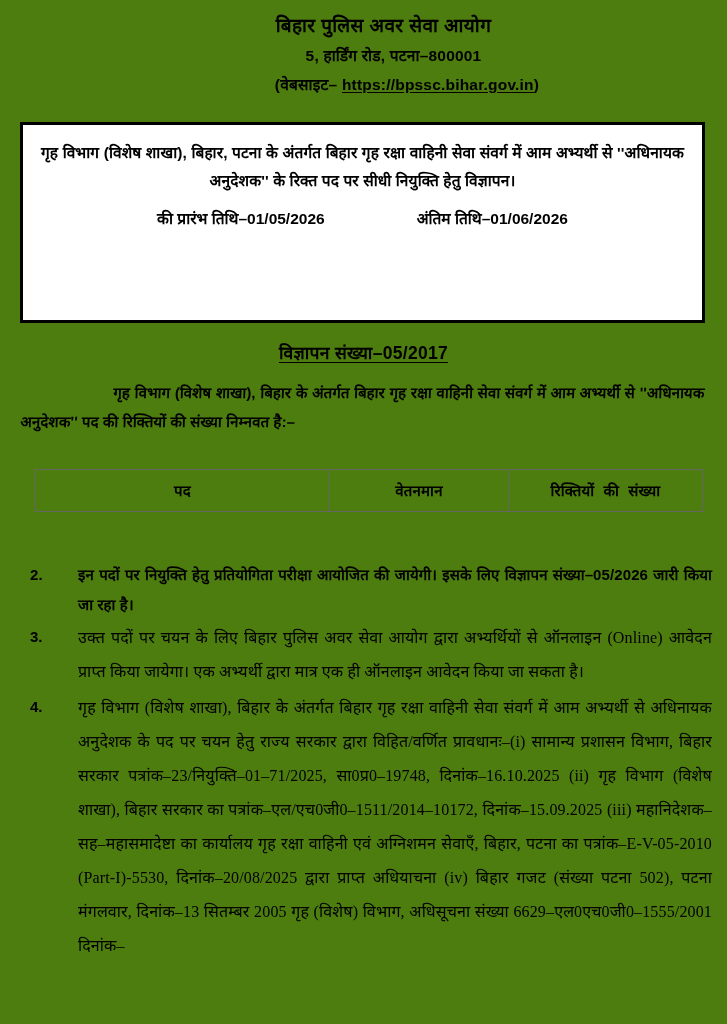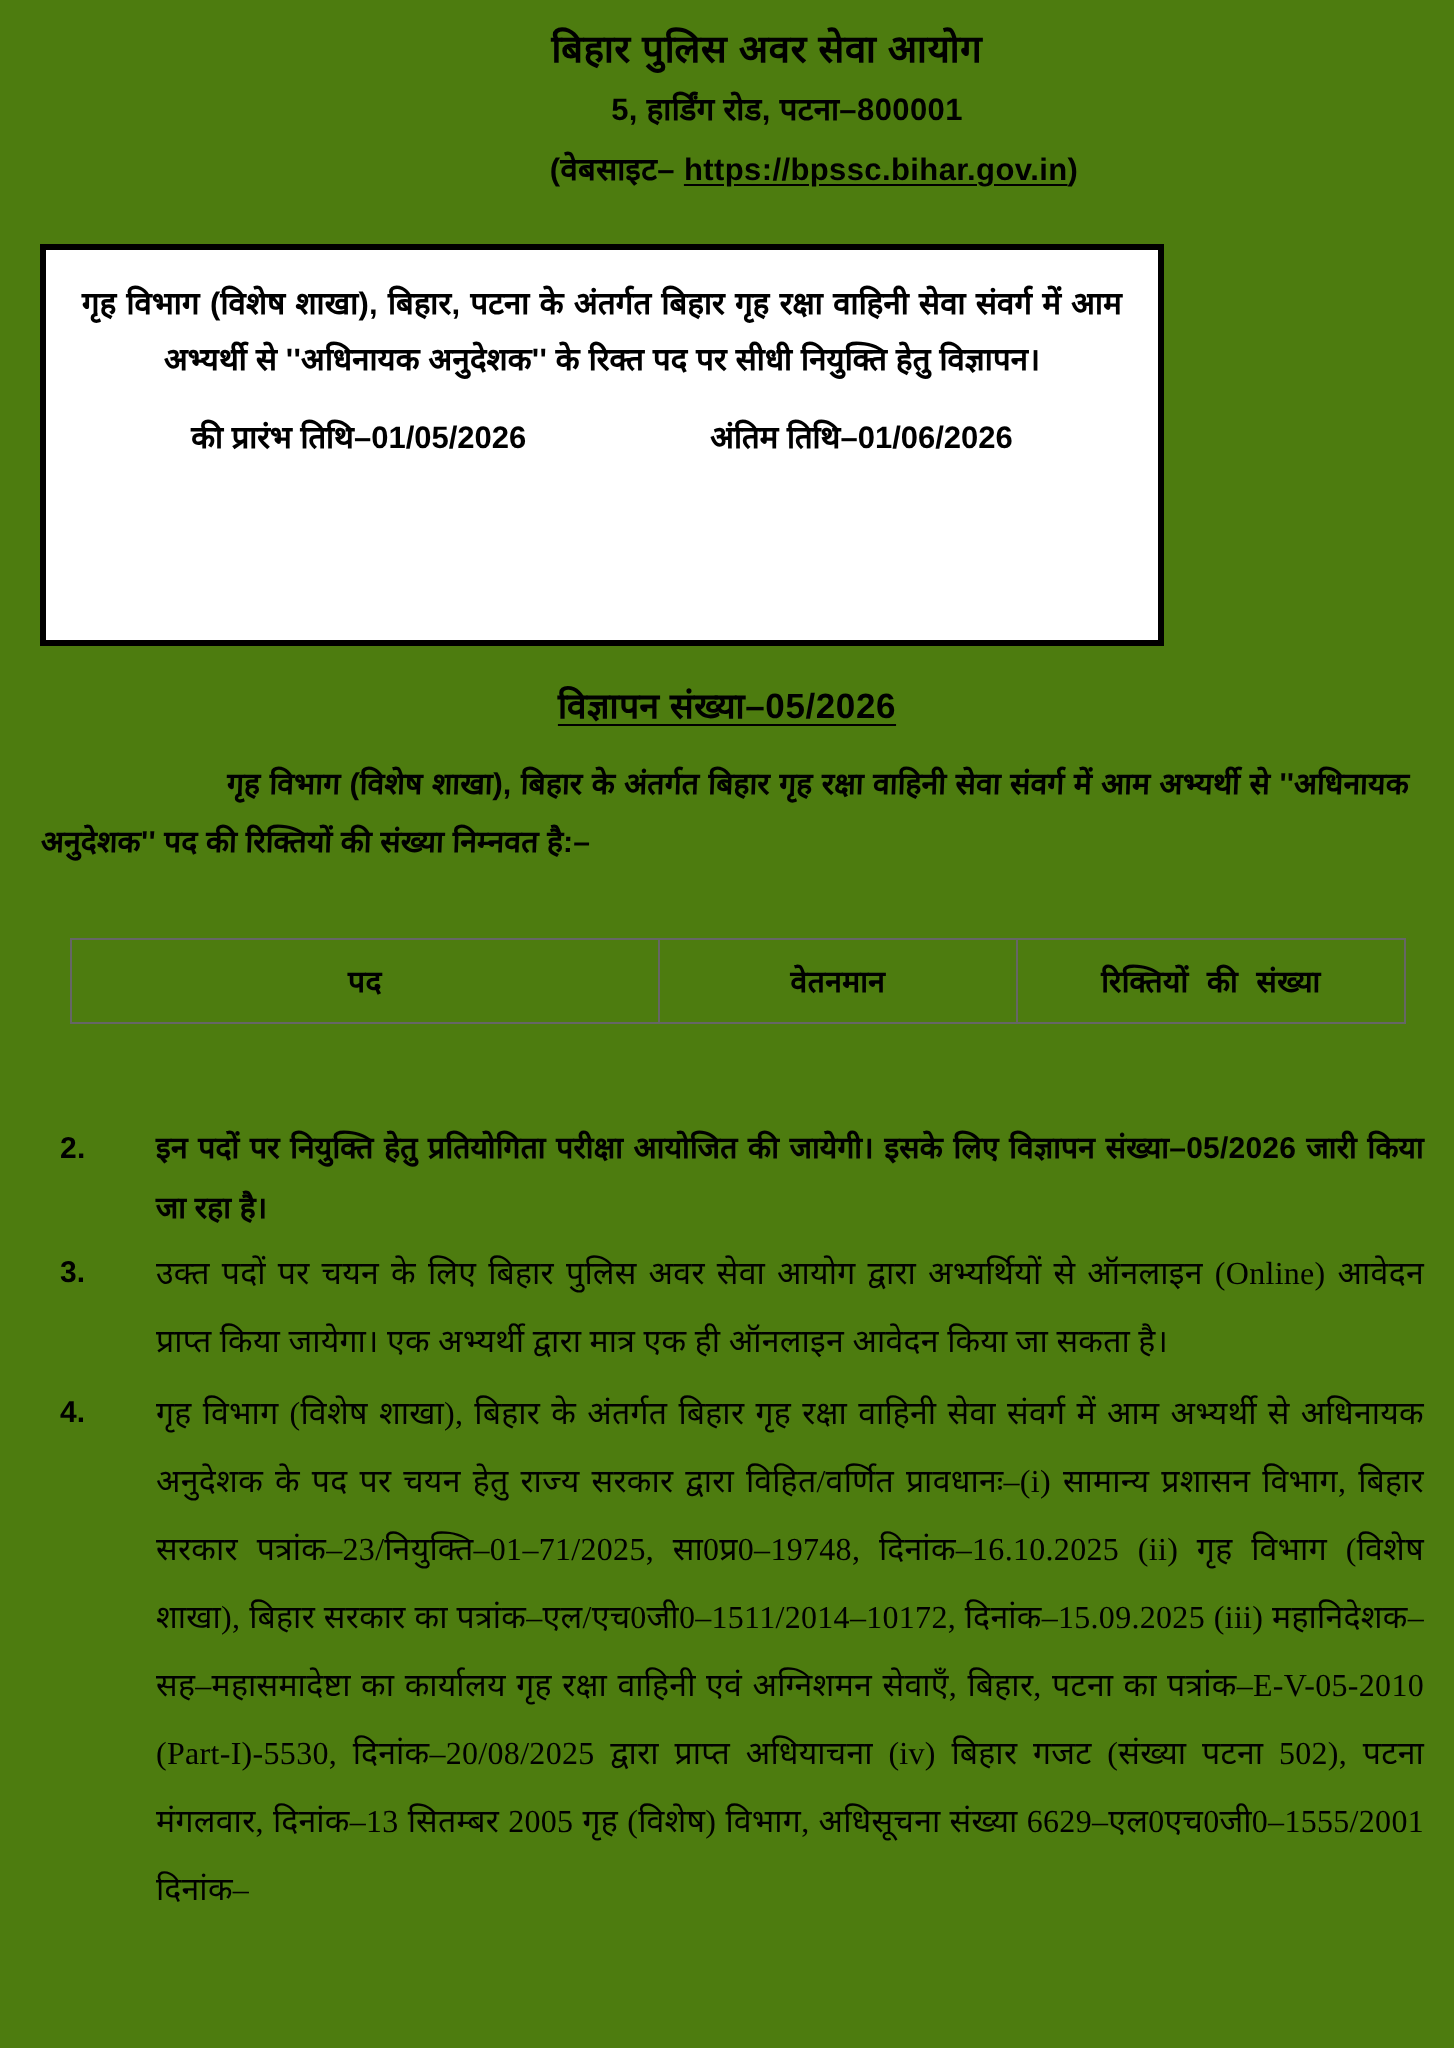--- a/index.html
+++ b/index.html
@@ -54,21 +54,21 @@
     text-decoration: underline;
     text-underline-offset: 2px;
     font-weight: bold;
   }
 
   
   .ad-box {
     position: absolute;
     left: 20px;
     top: 122px;
-    width: 562px;
+    width: 685px;
     height: 201px;
     box-sizing: border-box;
     border: 3px solid #000000;
     background: #ffffff;
     padding: 14px 18px 10px 18px;
   }
   .ad-box-title {
     font-size: 15.5px;
     font-weight: bold;
     line-height: 1.78;
@@ -207,21 +207,21 @@
 
   <div class="ad-box">
     <div class="ad-box-title">गृह विभाग (विशेष शाखा), बिहार, पटना के अंतर्गत बिहार गृह रक्षा वाहिनी सेवा संवर्ग में आम अभ्यर्थी से ''अधिनायक अनुदेशक'' के रिक्त पद पर सीधी नियुक्ति हेतु विज्ञापन।</div>
     <div class="ad-dates">
       <span>की प्रारंभ तिथि–01/05/2026</span>
       <span>अंतिम तिथि–01/06/2026</span>
     </div>
   </div>
 
   <div class="ad-number">
-    <span>विज्ञापन संख्या–05/2026</span>
+    <span>विज्ञापन संख्या–05/2017</span>
   </div>
 
   <div class="intro-para">गृह विभाग (विशेष शाखा), बिहार के अंतर्गत बिहार गृह रक्षा वाहिनी सेवा संवर्ग में आम अभ्यर्थी से ''अधिनायक अनुदेशक'' पद की रिक्तियों की संख्या निम्नवत है:–</div>
 
   <table class="vac-table">
     <tbody>
       <tr>
         <td class="c-post">पद</td>
         <td class="c-pay">वेतनमान</td>
         <td class="c-vac">रिक्तियों की संख्या</td>

